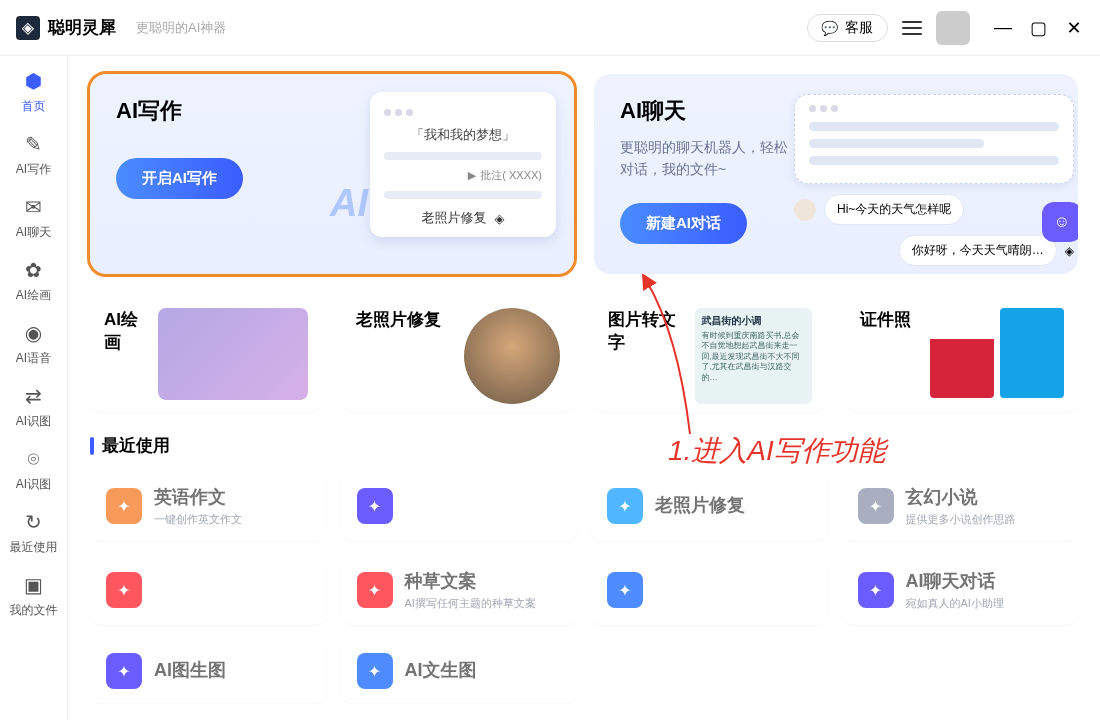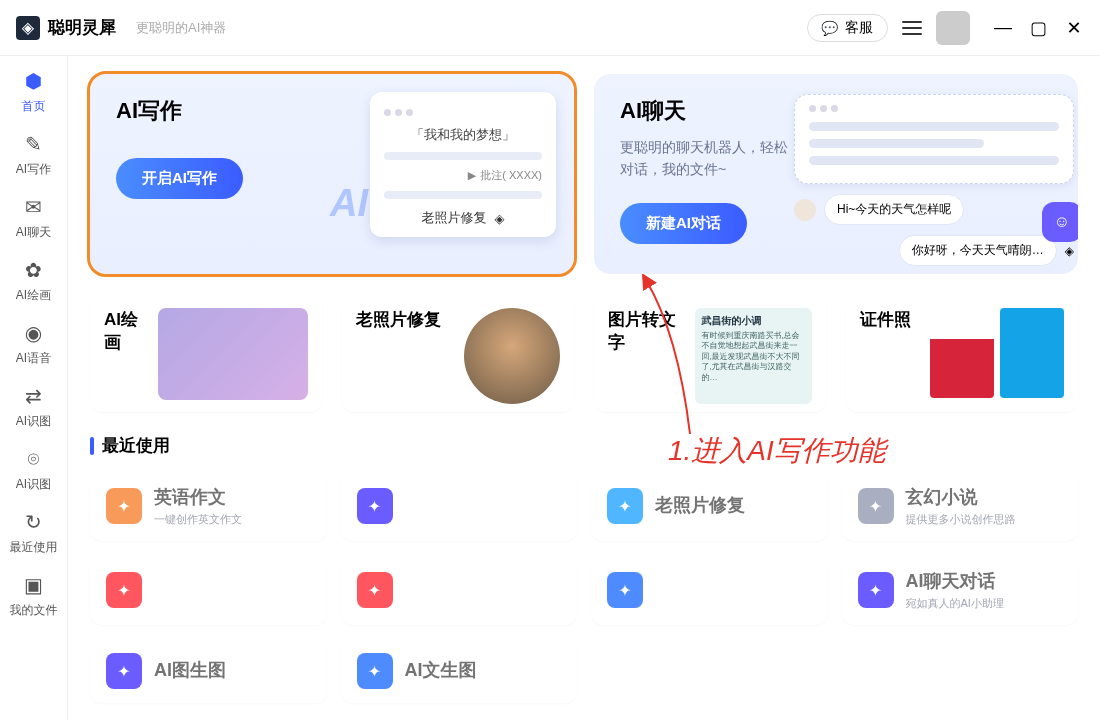--- a/index.html
+++ b/index.html
@@ -252,20 +252,24 @@
             <div class="tool-info">
               <div class="t">玄幻小说</div>
               <div class="d">提供更多小说创作思路</div>
             </div>
           </div>
           <div class="tool-card">
             <div class="tool-icon" style="background:#ff5660">✦</div>
           </div>
           <div class="tool-card">
             <div class="tool-icon" style="background:#ff5660">✦</div>
+            <div class="tool-info">
+              <div class="t">种草文案</div>
+              <div class="d">AI撰写任何主题的种草文案</div>
+            </div>
           </div>
           <div class="tool-card">
             <div class="tool-icon" style="background:#4d8bff">✦</div>
           </div>
           <div class="tool-card">
             <div class="tool-icon" style="background:#6a5cff">✦</div>
             <div class="tool-info">
               <div class="t">AI聊天对话</div>
               <div class="d">宛如真人的AI小助理</div>
             </div>

